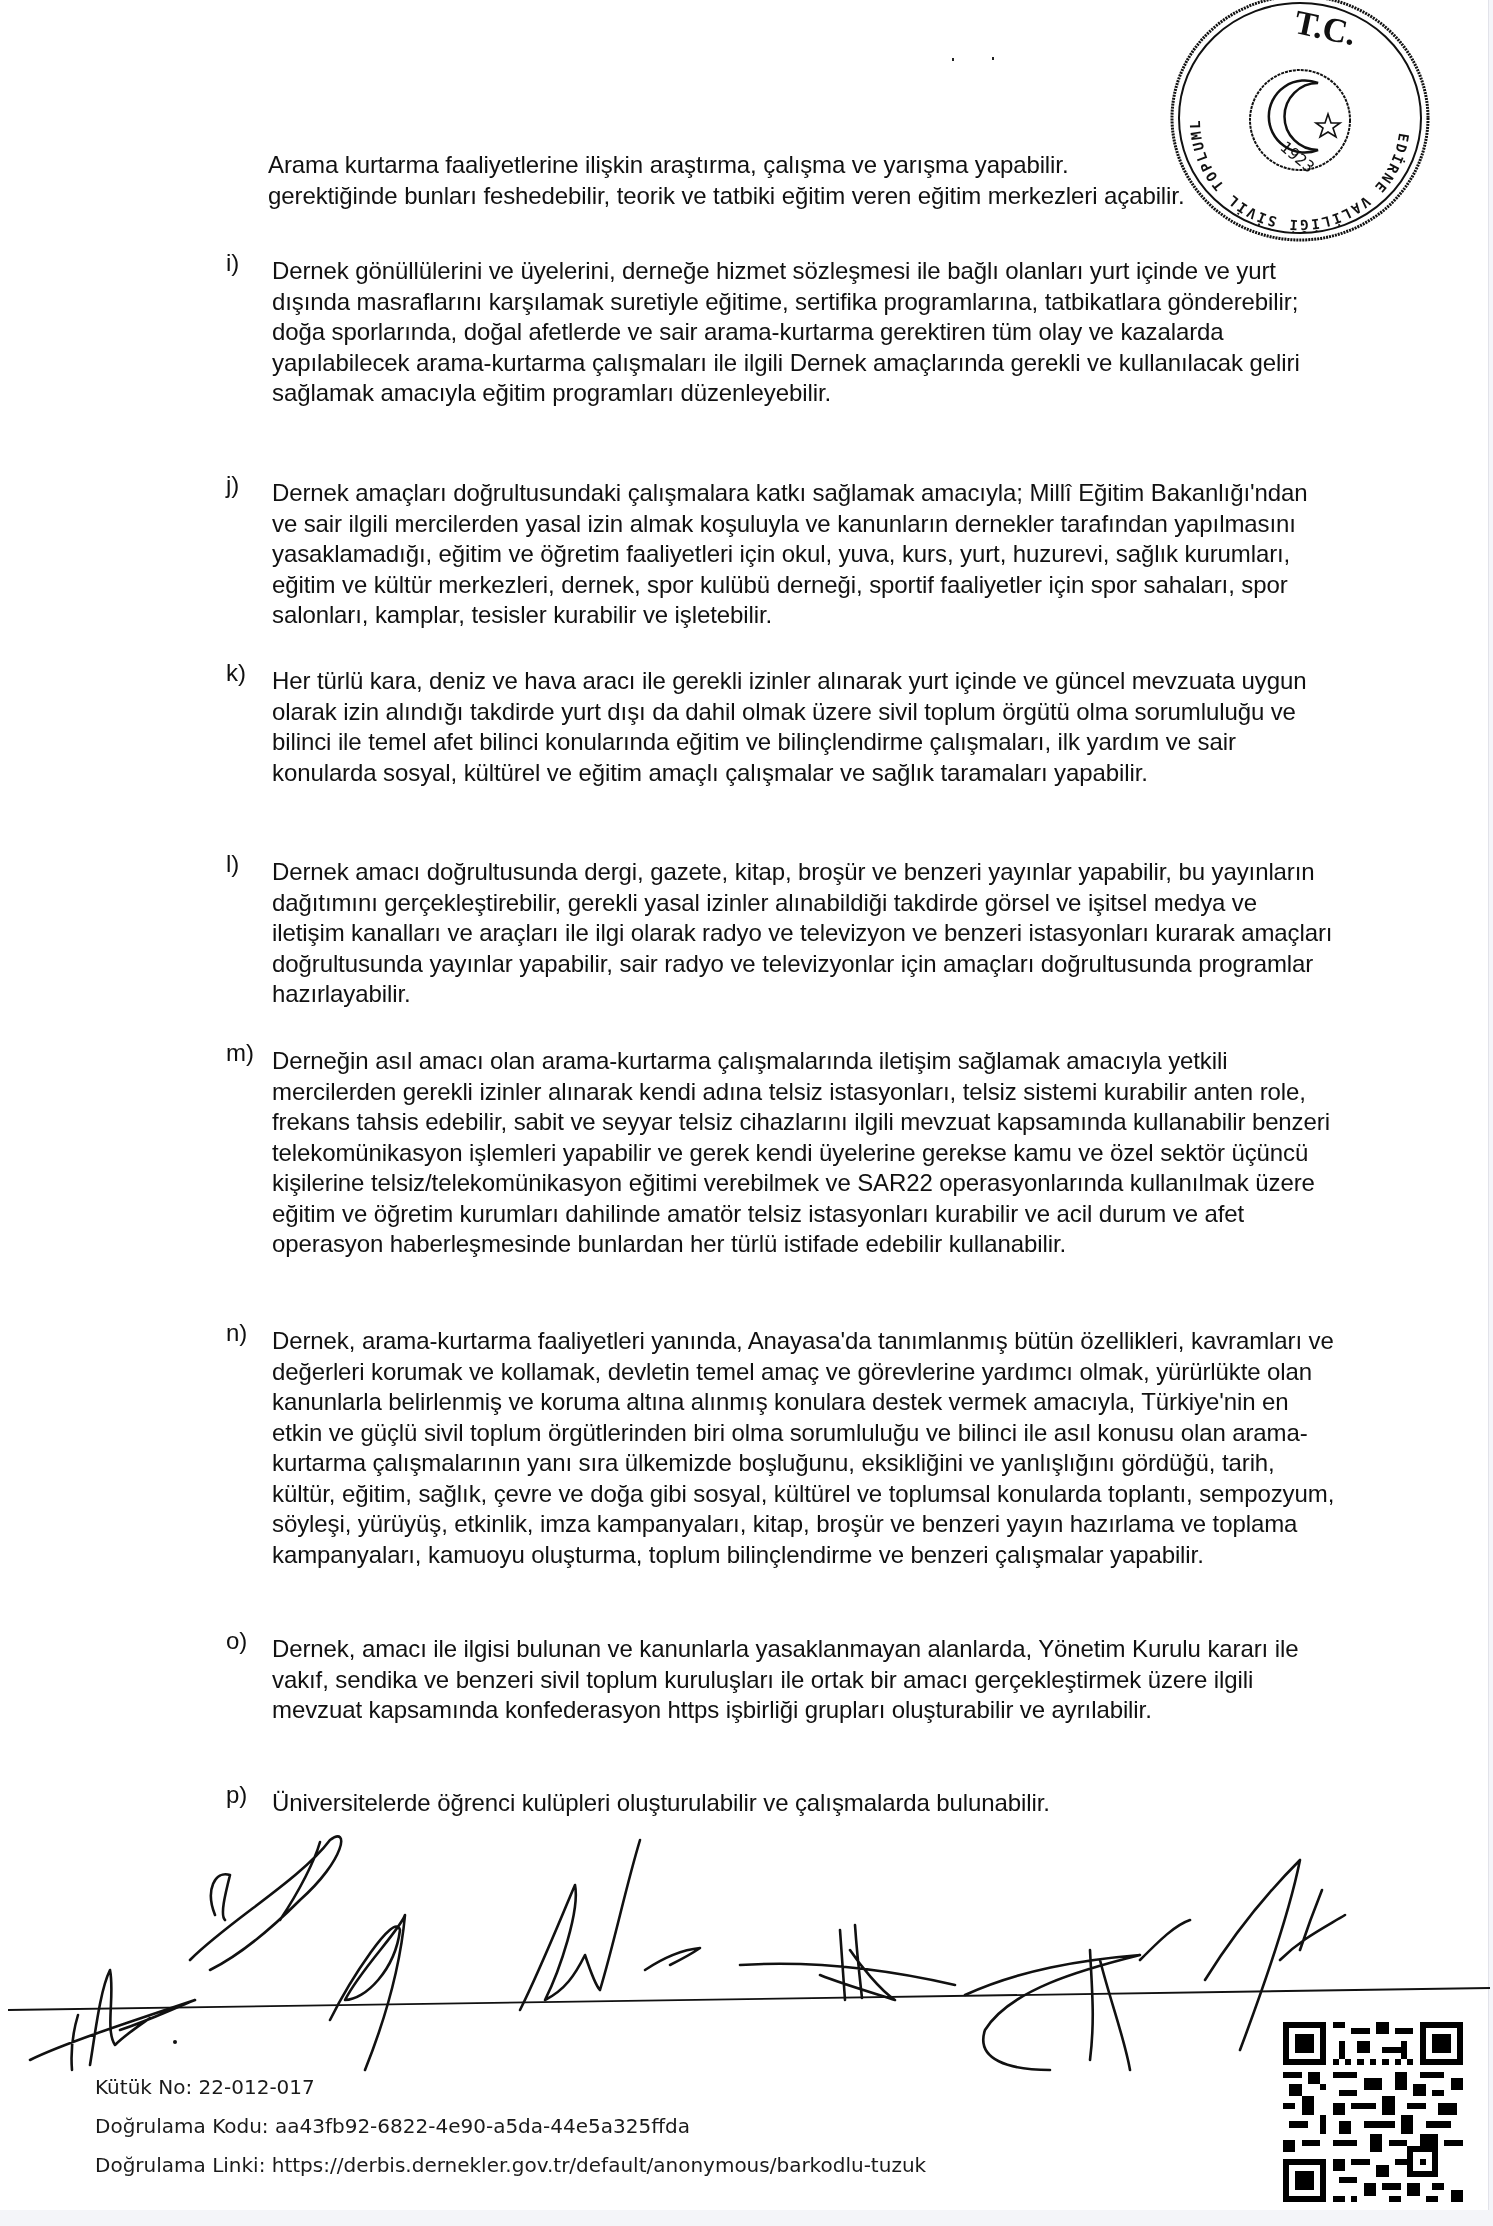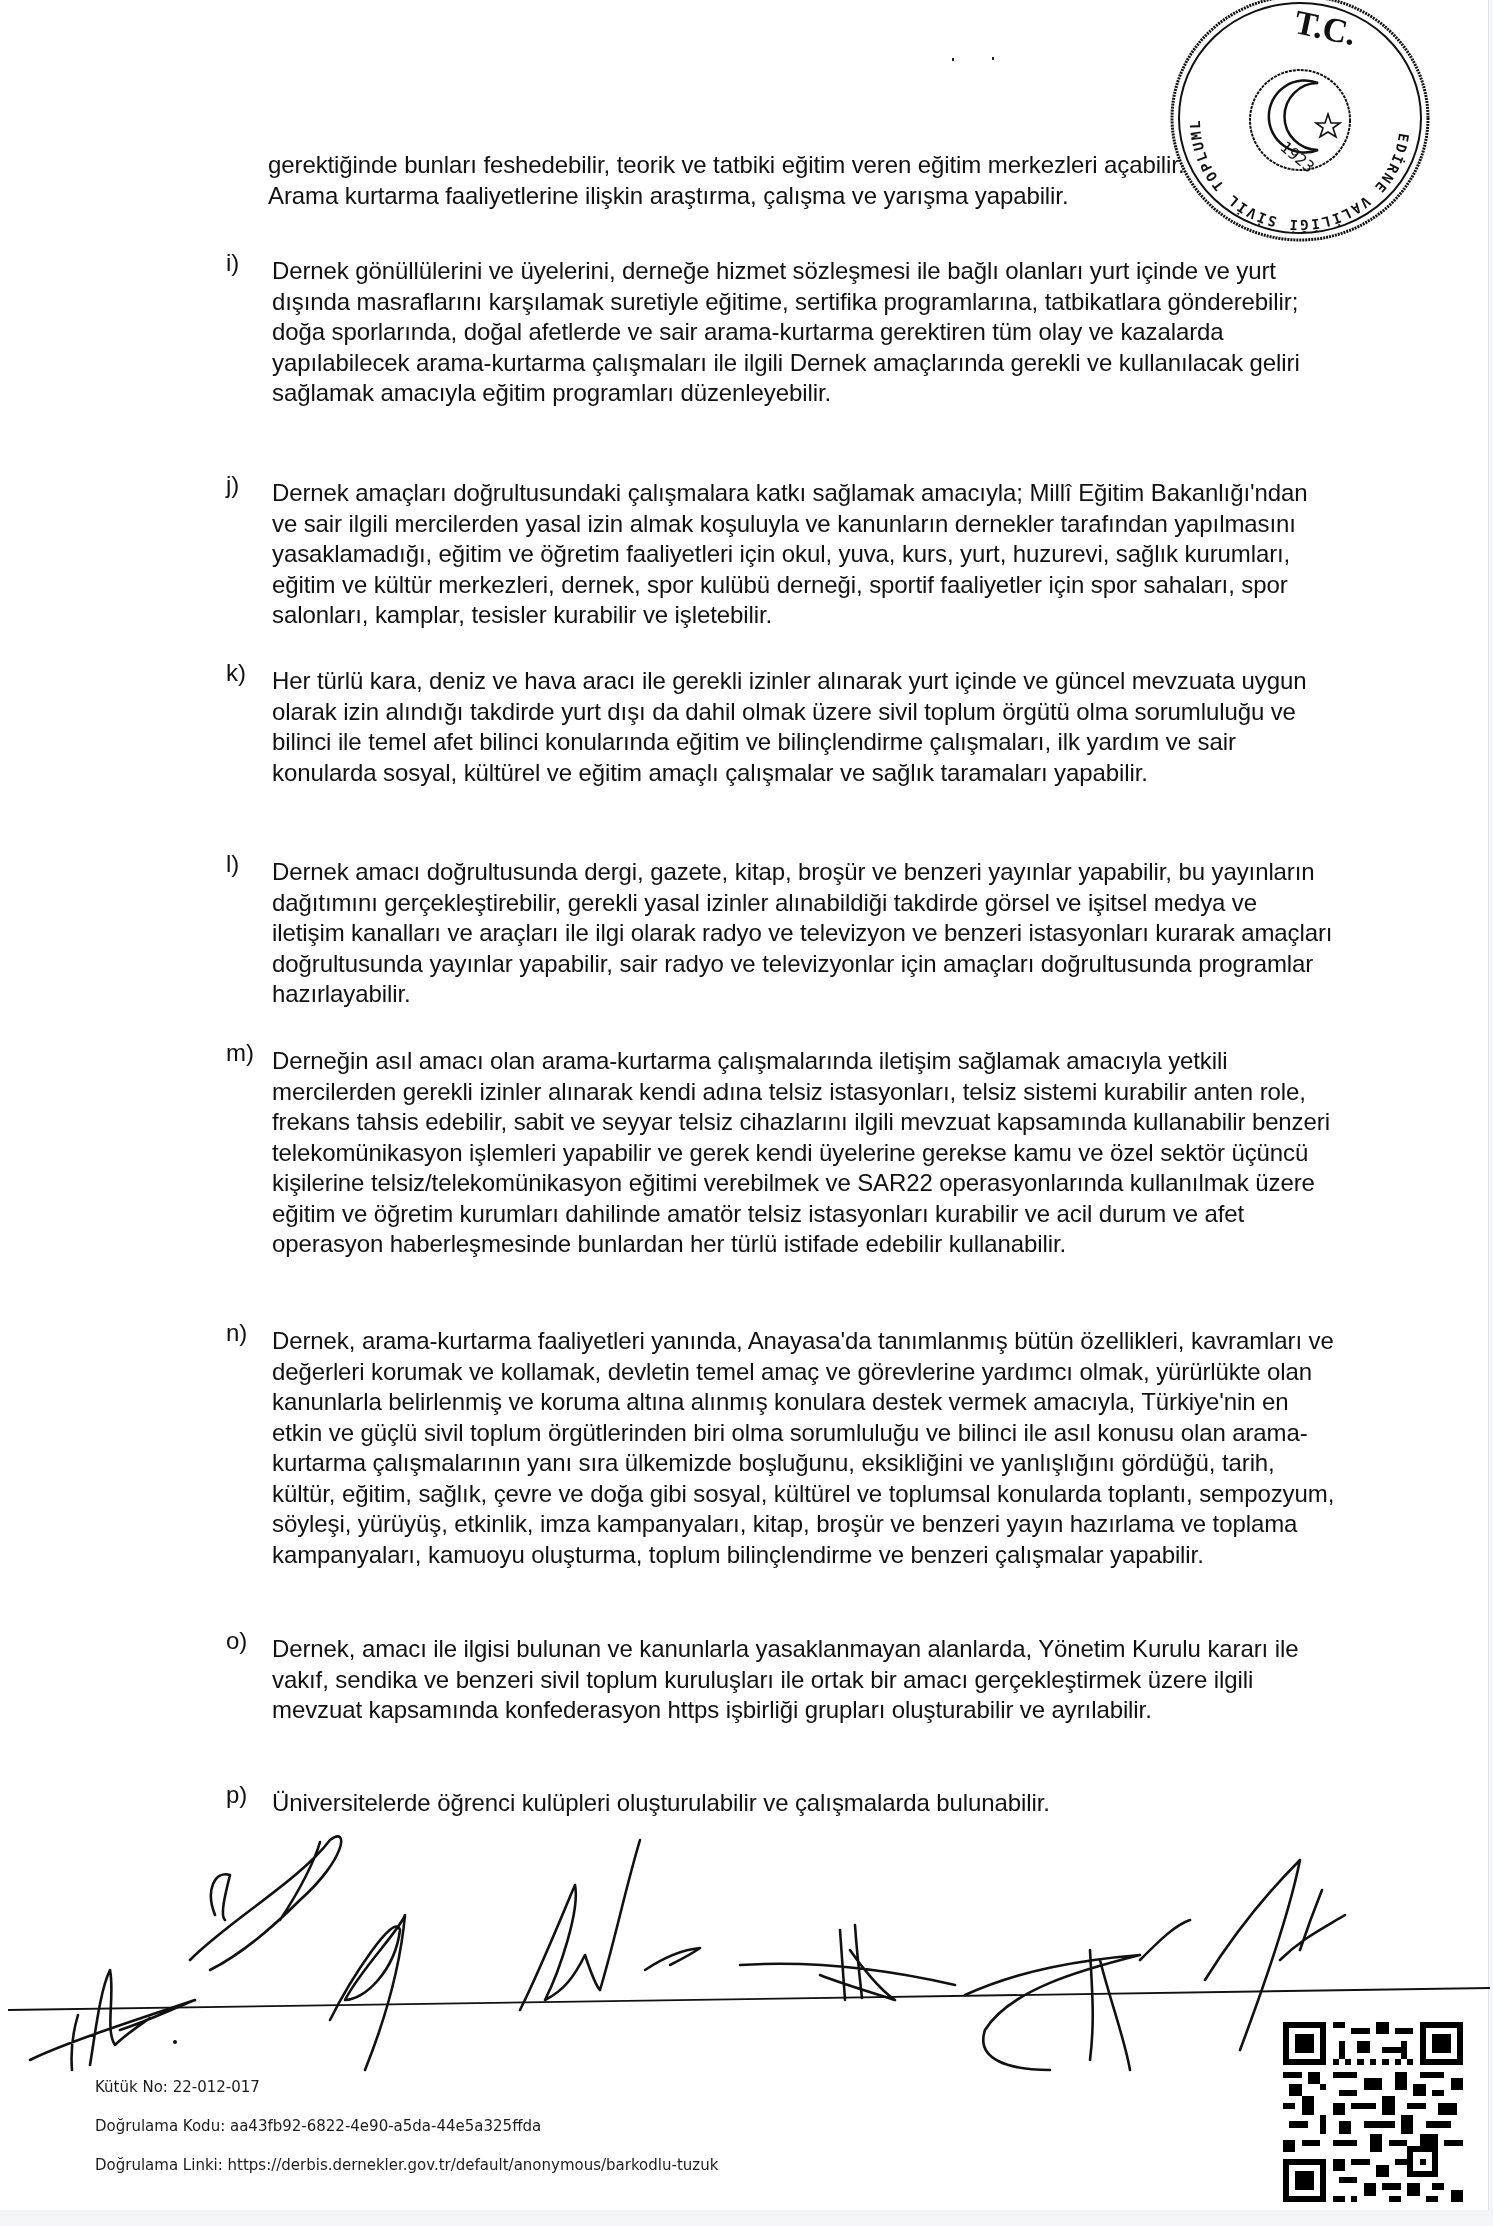--- a/index.html
+++ b/index.html
@@ -26,39 +26,39 @@
   .cont p { margin: 0; }
   .item {
     position: absolute; left: 226px; width: 1110px;
     display: flex;
   }
   .item .lbl { width: 46px; flex: 0 0 46px; }
   .item .txt { flex: 1; margin-top: 8px; }
   .sig-svg { position: absolute; left: 0; top: 1820px; width: 1493px; height: 260px; }
   .footer {
     position: absolute; left: 95px; top: 2072px;
-    font-family: "DejaVu Sans", sans-serif; font-size: 15px; color: #1a1a1a;
+    font-family: "DejaVu Sans", sans-serif; font-size: 20px; color: #1a1a1a;
   }
   .footer div { height: 39px; line-height: 30px; }
   .qr { position: absolute; left: 1283px; top: 2022px; width: 180px; height: 180px; }
   .stamp { position: absolute; left: 1160px; top: -12px; width: 280px; height: 265px; }
   .stray { position: absolute; width: 2px; height: 3px; background: #222; }
 </style>
 </head>
 <body>
 
 <div class="page">
 
   <div class="stray" style="left:952px;top:58px;"></div>
   <div class="stray" style="left:992px;top:57px;"></div>
 
   <div class="body-text">
     <div class="cont">
+      <p>Arama kurtarma faaliyetlerine ilişkin araştırma, çalışma ve yarışma yapabilir.</p>
       <p>gerektiğinde bunları feshedebilir, teorik ve tatbiki eğitim veren eğitim merkezleri açabilir.</p>
-      <p>Arama kurtarma faaliyetlerine ilişkin araştırma, çalışma ve yarışma yapabilir.</p>
     </div>
 
     <div class="item" style="top:248px;">
       <span class="lbl">i)</span>
       <span class="txt"> Dernek gönüllülerini ve üyelerini, derneğe hizmet sözleşmesi ile bağlı olanları yurt içinde ve yurt dışında masraflarını karşılamak suretiyle eğitime, sertifika programlarına, tatbikatlara gönderebilir; doğa sporlarında, doğal afetlerde ve sair arama-kurtarma gerektiren tüm olay ve kazalarda yapılabilecek arama-kurtarma çalışmaları ile ilgili Dernek amaçlarında gerekli ve kullanılacak geliri sağlamak amacıyla eğitim programları düzenleyebilir.</span>
     </div>
     <div class="item" style="top:470px;">
       <span class="lbl">j)</span>
       <span class="txt">Dernek amaçları doğrultusundaki çalışmalara katkı sağlamak amacıyla; Millî Eğitim Bakanlığı'ndan ve sair ilgili mercilerden yasal izin almak koşuluyla ve kanunların dernekler tarafından yapılmasını yasaklamadığı, eğitim ve öğretim faaliyetleri için okul, yuva, kurs, yurt, huzurevi, sağlık kurumları, eğitim ve kültür merkezleri, dernek, spor kulübü derneği, sportif faaliyetler için spor sahaları, spor salonları, kamplar, tesisler kurabilir ve işletebilir.</span>
     </div>

